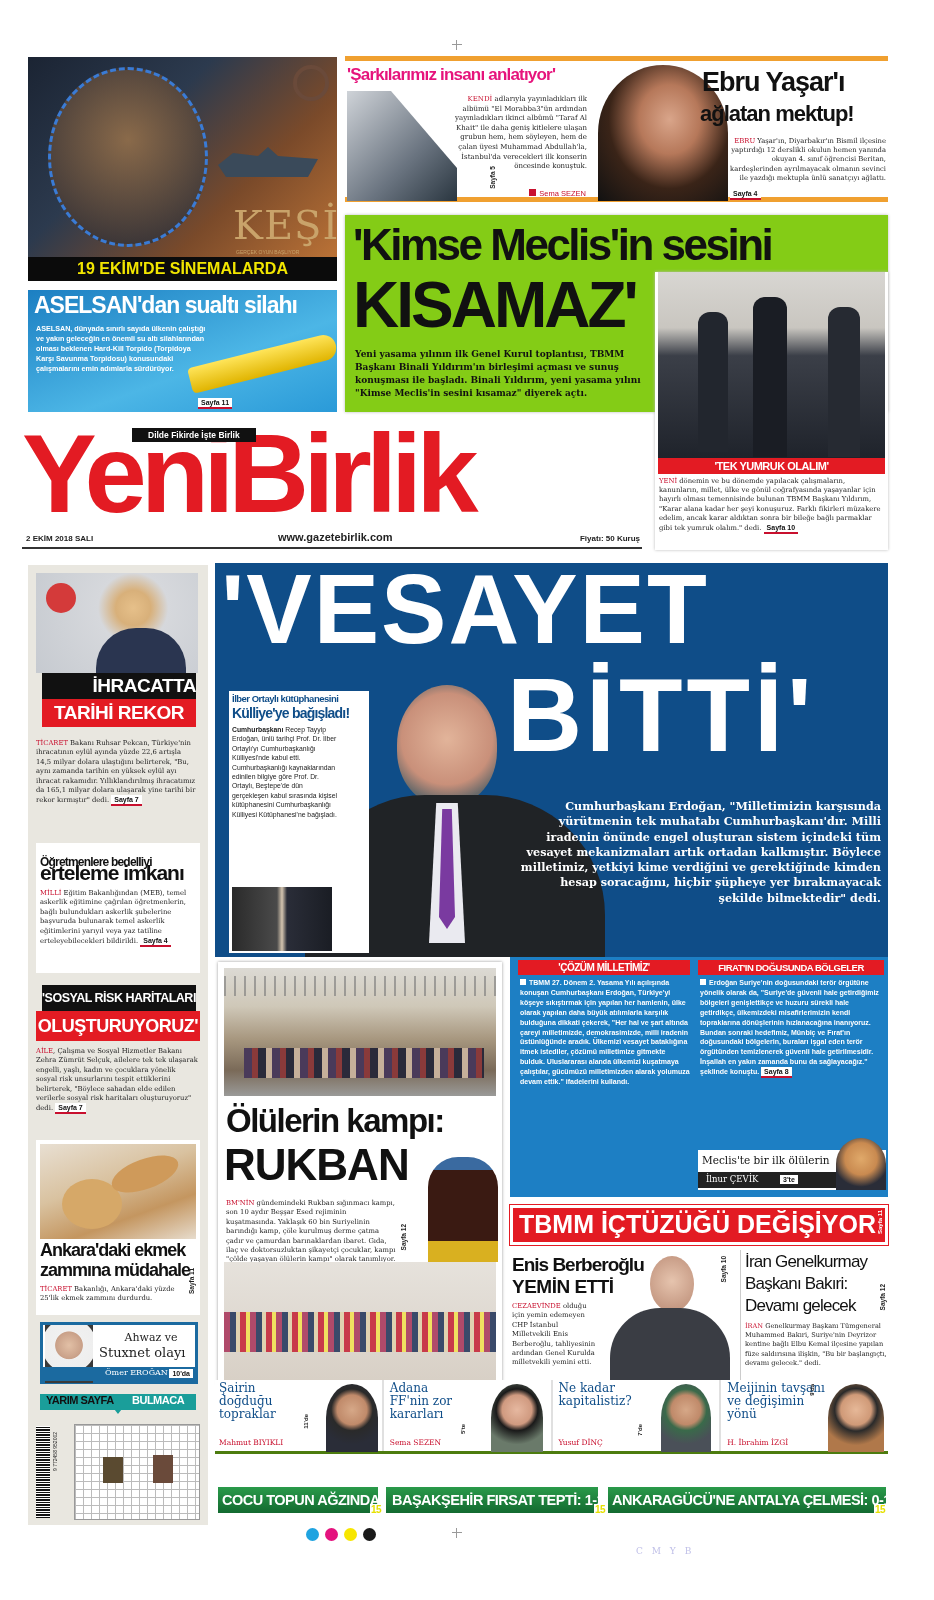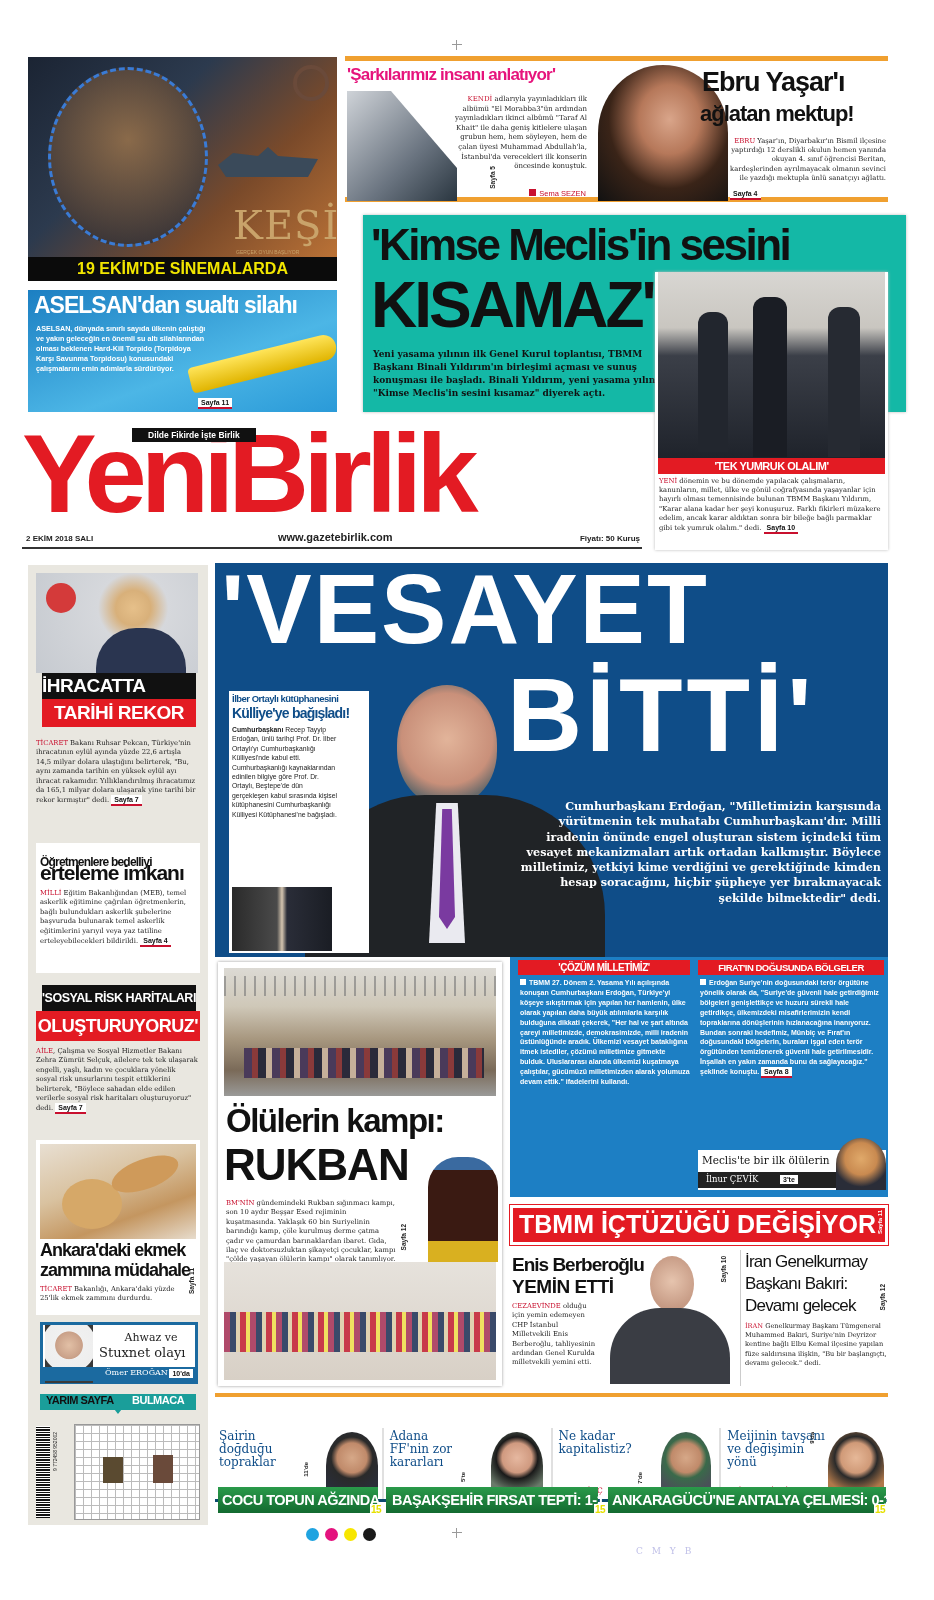--- a/index.html
+++ b/index.html
@@ -55,21 +55,21 @@
 <div class="abs" style="left:590px;top:56px;width:298px;height:146px;border-top:5px solid #f0a030;border-bottom:5px solid #f0a030;background:#fff">
   <div class="abs" style="left:8px;top:4px;width:130px;height:136px;background:radial-gradient(ellipse at 55% 40%,#d9a58a 0%,#b6785a 30%,#3a2418 60%,#111 100%);border-radius:50% 50% 0 0"></div>
   <div class="abs sans" style="left:112px;top:6px;font-size:27px;font-weight:bold;color:#111;white-space:nowrap;letter-spacing:-1px">Ebru Yaşar'ı</div>
   <div class="abs sans" style="left:110px;top:40px;font-size:22px;font-weight:bold;color:#111;white-space:nowrap;letter-spacing:-1px">ağlatan mektup!</div>
   <div class="abs small" style="left:140px;top:76px;width:156px;text-align:right;font-size:6.8px;line-height:9.2px">
     <span class="lead">EBRU</span><span> Yaşar'ın, Diyarbakır'ın Bismil ilçesine yaptırdığı 12 derslikli okulun hemen yanında okuyan 4. sınıf öğrencisi Beritan, kardeşlerinden ayrılmayacak olmanın sevinci ile yazdığı mektupla ünlü sanatçıyı ağlattı.</span>
   </div>
   <span class="abs sayfa" style="left:140px;top:128px">Sayfa 4</span>
 </div>
 
-<div class="abs" style="left:363px;top:215px;width:543px;height:197px;background:#14b8a6;box-shadow:0 0 3px #bbb">
+<div class="abs" style="left:345px;top:215px;width:543px;height:197px;background:#84cc16;box-shadow:0 0 3px #bbb">
   <div class="abs sans" style="left:8px;top:4px;font-size:44px;font-weight:bold;color:#111;white-space:nowrap;letter-spacing:-2.5px;line-height:52px">'Kimse Meclis'in sesini</div>
   <div class="abs sans" style="left:8px;top:52px;font-size:64px;font-weight:bold;color:#111;white-space:nowrap;letter-spacing:-3px;line-height:76px">KISAMAZ'</div>
   <div class="abs serif" style="left:10px;top:133px;width:296px;font-size:9px;line-height:13px;font-weight:bold;color:#111">Yeni yasama yılının ilk Genel Kurul toplantısı, TBMM Başkanı Binali Yıldırım'ın birleşimi açması ve sunuş konuşması ile başladı. Binali Yıldırım, yeni yasama yılını "Kimse Meclis'in sesini kısamaz" diyerek açtı.</div>
 </div>
 <div class="abs" style="left:655px;top:272px;width:233px;height:278px;background:#fff;box-shadow:0 0 3px #bbb">
   <div class="photo" style="left:3px;top:0;width:227px;height:186px;background:linear-gradient(180deg,#d8d6d2 0%,#c9c6c0 30%,#3b3f48 45%,#1f232b 100%)">
     <div class="abs" style="left:40px;top:40px;width:30px;height:140px;background:#22262e;border-radius:12px 12px 0 0"></div>
     <div class="abs" style="left:95px;top:25px;width:34px;height:160px;background:#1a1d24;border-radius:12px 12px 0 0"></div>
     <div class="abs" style="left:170px;top:35px;width:32px;height:150px;background:#262a32;border-radius:12px 12px 0 0"></div>
   </div>
@@ -89,21 +89,21 @@
   <div class="abs" style="left:0;top:127px;width:620px;height:2px;background:#333"></div>
 </div>
 
 <div class="abs" style="left:28px;top:565px;width:180px;height:960px;background:#e9e7e0"></div>
 
 <div class="abs" style="left:36px;top:573px;width:164px;height:260px">
   <div class="photo" style="left:0;top:0;width:162px;height:100px;background:radial-gradient(circle at 60% 35%,#e6c08a 0%,#d8b07a 15%,#d6d8dc 30%,#c6cad0 100%)">
     <div class="abs" style="left:10px;top:10px;width:30px;height:30px;border-radius:50%;background:#d43a3a"></div>
     <div class="abs" style="left:60px;top:55px;width:90px;height:45px;background:#2a3550;border-radius:40px 40px 0 0"></div>
   </div>
-  <div class="abs cond" style="left:6px;top:100px;width:154px;height:26px;background:#111;color:#fff;font-size:19px;text-align:left;line-height:26px">İHRACATTA</div>
+  <div class="abs cond" style="left:6px;top:100px;width:154px;height:26px;background:#111;color:#fff;font-size:19px;text-align:right;line-height:26px">İHRACATTA</div>
   <div class="abs cond" style="left:6px;top:126px;width:154px;height:28px;background:#e31b23;color:#fff;font-size:19px;text-align:center;line-height:28px">TARİHİ REKOR</div>
   <div class="abs small" style="left:0;top:166px;width:162px;font-size:6.8px;line-height:9.4px">
     <span class="lead">TİCARET</span><span> Bakanı Ruhsar Pekcan, Türkiye'nin ihracatının eylül ayında yüzde 22,6 artışla 14,5 milyar dolara ulaştığını belirterek, "Bu, aynı zamanda tarihin en yüksek eylül ayı ihracat rakamıdır. Yıllıklandırılmış ihracatımız da 165,1 milyar dolara ulaşarak yine tarihi bir rekor kırmıştır" dedi.</span>
     <span class="sayfa">Sayfa 7</span>
   </div>
 </div>
 
 <div class="abs" style="left:36px;top:843px;width:164px;height:130px;background:#fff">
   <div class="abs cond" style="left:4px;top:12px;font-size:12px;color:#111;white-space:nowrap;letter-spacing:-0.8px">Öğretmenlere bedelliyi</div>
   <div class="abs cond" style="left:4px;top:18px;font-size:21px;color:#111;white-space:nowrap;letter-spacing:-1px">erteleme imkanı</div>
@@ -241,21 +241,21 @@
   <div class="abs sans" style="left:4px;top:2px;font-size:17px;color:#111;white-space:nowrap;letter-spacing:-0.8px">İran Genelkurmay</div>
   <div class="abs sans" style="left:4px;top:24px;font-size:17px;color:#111;white-space:nowrap;letter-spacing:-0.8px">Başkanı Bakıri:</div>
   <div class="abs sans" style="left:4px;top:46px;font-size:17px;color:#111;white-space:nowrap;letter-spacing:-0.8px">Devamı gelecek</div>
   <div class="abs small" style="left:4px;top:72px;width:146px;font-size:6.6px;line-height:9.2px">
     <span class="lead">İRAN</span><span> Genelkurmay Başkanı Tümgeneral Muhammed Bakıri, Suriye'nin Deyrizor kentine bağlı Elbu Kemal ilçesine yapılan füze saldırısına ilişkin, "Bu bir başlangıçtı, devamı gelecek." dedi.</span>
   </div>
   <div class="abs sans vert" style="left:138px;top:34px;font-size:6.5px;font-weight:bold">Sayfa 12</div>
 </div>
 
 <div class="abs" style="left:215px;top:1393px;width:673px;height:4px;background:#f0a030"></div>
-<div class="abs" style="left:215px;top:1428px;width:673px;height:74px;background:#fff;border-bottom:3px solid #0c4a6e;display:flex">
+<div class="abs" style="left:215px;top:1380px;width:673px;height:74px;background:#fff;border-bottom:3px solid #4d7c0f;display:flex">
   <div style="position:relative;flex:1;border-right:2px solid #e0e0e0">
     <div class="abs serif" style="left:4px;top:2px;width:90px;font-size:12px;line-height:13px;color:#0f4d88">Şairin doğduğu topraklar</div>
     <div class="abs serif" style="left:4px;top:58px;font-size:7.5px;color:#c8102e">Mahmut BIYIKLI</div>
     <div class="abs sans vert" style="left:88px;top:34px;font-size:6px;font-weight:bold">11'de</div>
     <div class="abs" style="right:4px;top:4px;width:52px;height:68px;border-radius:50% 50% 0 0;background:radial-gradient(circle at 50% 38%,#d6a888 0%,#c08a6a 30%,#2a2a2a 42%,#2a2d38 70%)"></div>
   </div>
   <div style="position:relative;flex:1;border-right:2px solid #e0e0e0">
     <div class="abs serif" style="left:6px;top:2px;width:70px;font-size:12px;line-height:13px;color:#0f4d88">Adana FF'nin zor kararları</div>
     <div class="abs serif" style="left:6px;top:58px;font-size:7.5px;color:#c8102e">Sema SEZEN</div>
     <div class="abs sans vert" style="left:76px;top:44px;font-size:6px;font-weight:bold">5'te</div>

